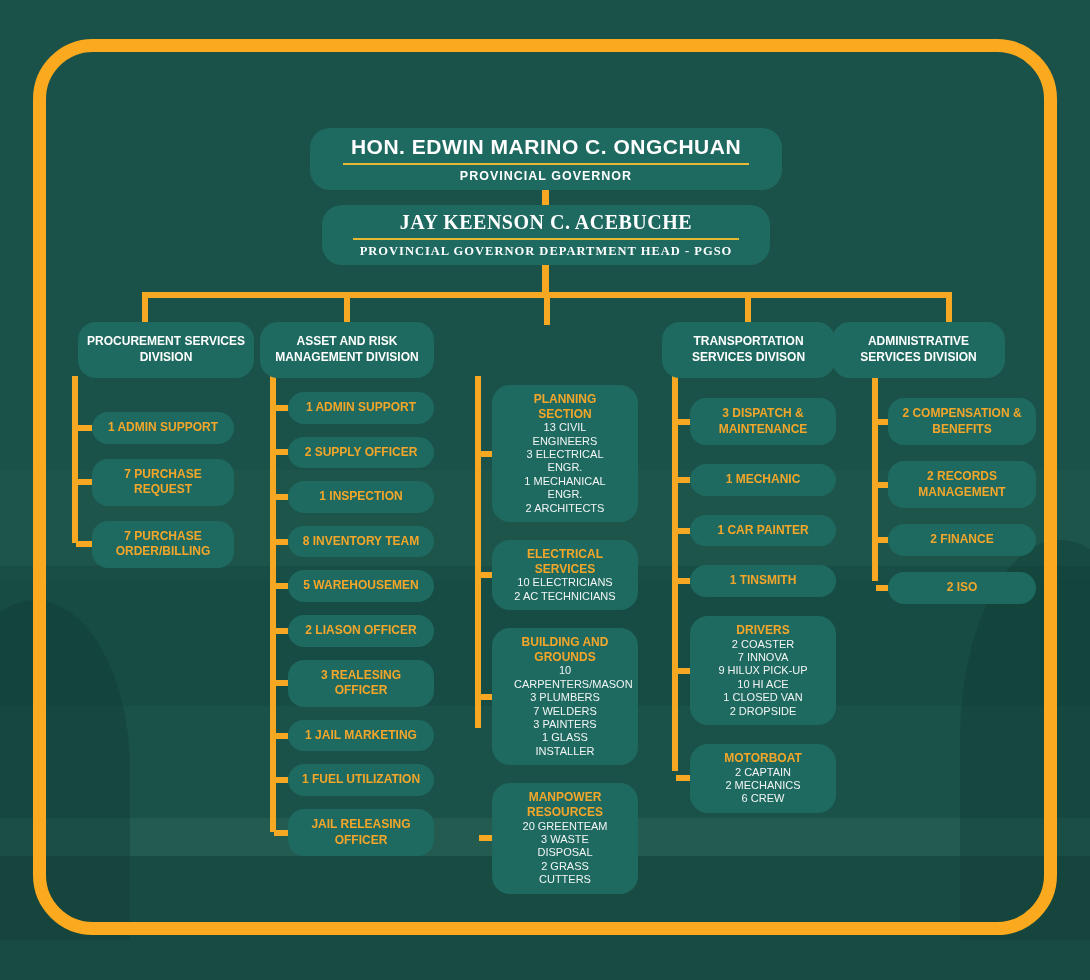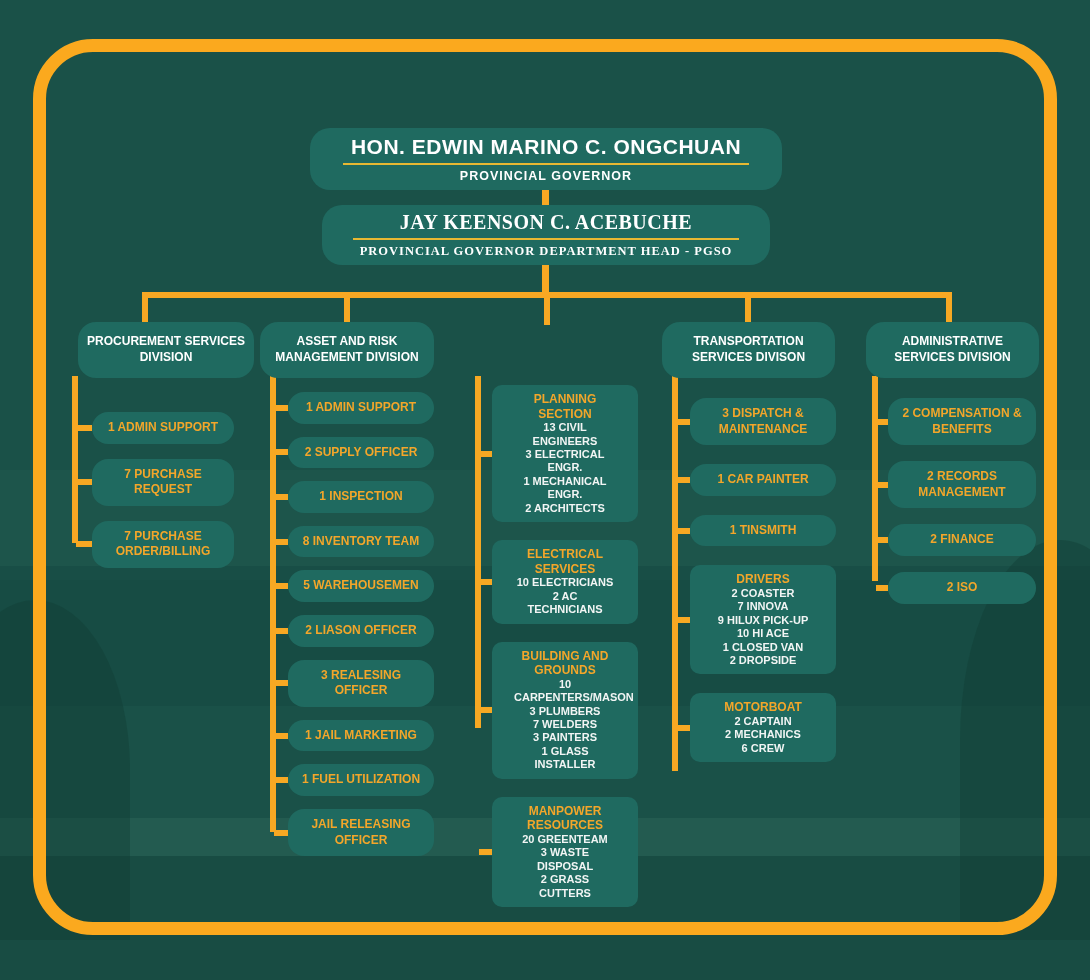--- a/index.html
+++ b/index.html
@@ -41,46 +41,46 @@
   
   .division {
     top:322px; height:56px; border-radius:18px;
     display:flex; align-items:center; justify-content:center; text-align:center;
     color:#FFFFFF; font-size:12px; font-weight:700; line-height:1.3; padding:4px 6px;
   }
   .d1 { left:57px;  width:176px;margin-left:21px; }
   .d2 { left:260px; width:174px; }
   .d3 { left:458px; width:180px; }
   .d4 { left:662px; width:173px; }
-  .d5 { left:866px; width:173px; }
+  .d5 { left:832px; width:173px; }
   
   .trunk { position:absolute; width:6px; background:#F7A823; top:376px; z-index:2; }
   .t1 { left:72px;  height:167px; }
   .t2 { left:270px; height:456px; }
   .t3 { left:475px; height:352px; }
   .t4 { left:672px; height:395px; }
   .t5 { left:872px; height:205px; }
   
   .col { position:absolute; display:flex; flex-direction:column; z-index:3; }
   .c1 { left:92px;  top:412px; width:142px; gap:15px; }
   .c2 { left:288px; top:392px; width:146px; gap:13px; }
   .c3 { left:492px; top:385px; width:146px; gap:18px; }
   .c4 { left:690px; top:398px; width:146px; gap:19px; }
   .c5 { left:888px; top:398px; width:148px; gap:16px; }
   .unit {
     position:relative; background:#1F6A60; border-radius:16px;
     color:#F3A62A; font-size:12px; font-weight:700; text-align:center;
     line-height:1.3; padding:8px 8px;
   }
   .section {
-    position:relative; background:#1F6A60; border-radius:10px;
+    position:relative; background:#1F6A60; border-radius:18px;
     text-align:center; padding:7px 22px;
   }
   .section .sec-header { color:#F3A62A; font-size:12px; font-weight:800; line-height:1.22; }
-  .section .sec-line   { color:#F2F5F4; font-size:11px; font-weight:700; line-height:1.22; display:block; }
+  .section .sec-line   { color:#F2F5F4; font-size:11px; font-weight:400; line-height:1.22; display:block; }
   
   .unit::before, .section::before {
     content:""; position:absolute; right:100%; top:50%; transform:translateY(-50%);
     height:6px; background:#F7A823;
   }
   .c1 .unit::before { width:16px; }
   .c2 .unit::before { width:14px; }
   .c3 .section::before { width:13px; }
   .c4 .unit::before, .c4 .section::before { width:14px; }
   .c5 .unit::before { width:12px; }
@@ -176,20 +176,21 @@
     <div class="section">
       <div class="sec-header">MANPOWER RESOURCES</div>
       <span class="sec-line">20 GREENTEAM</span>
       <span class="sec-line">3 WASTE DISPOSAL</span>
       <span class="sec-line">2 GRASS CUTTERS</span>
     </div>
   </div>
 
   <div class="col c4">
     <div class="unit">3 DISPATCH &amp; MAINTENANCE</div>
+    <div class="unit">1 MECHANIC</div>
     <div class="unit">1 CAR PAINTER</div>
     <div class="unit">1 TINSMITH</div>
     <div class="section">
       <div class="sec-header">DRIVERS</div>
       <span class="sec-line">2 COASTER</span>
       <span class="sec-line">7 INNOVA</span>
       <span class="sec-line">9 HILUX PICK-UP</span>
       <span class="sec-line">10 HI ACE</span>
       <span class="sec-line">1 CLOSED VAN</span>
       <span class="sec-line">2 DROPSIDE</span>

